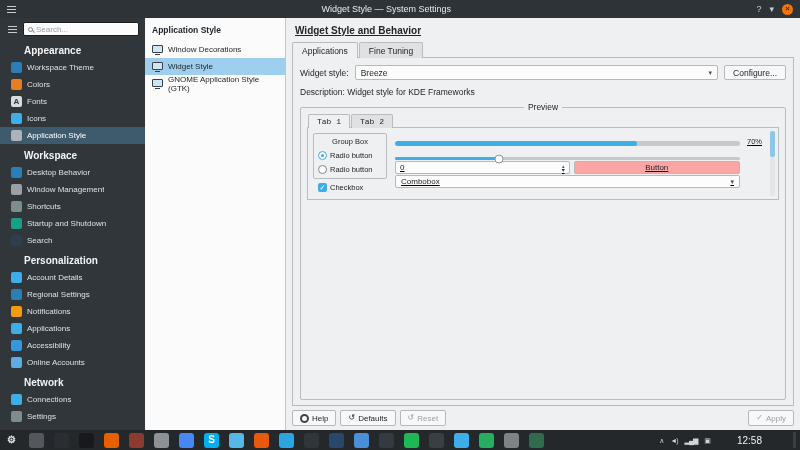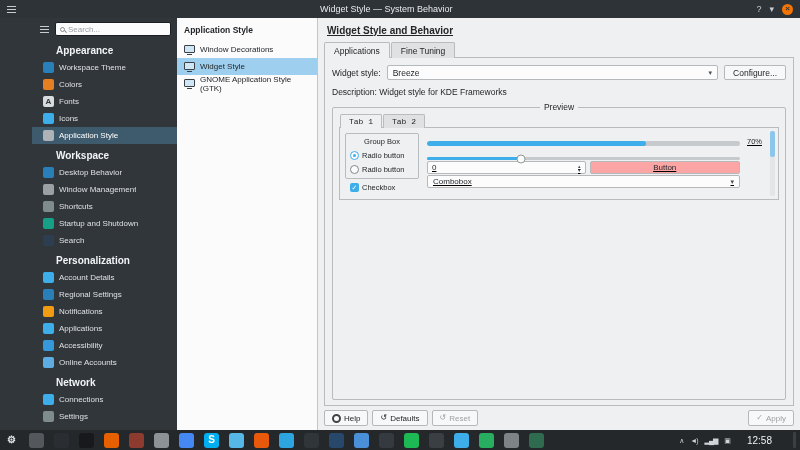--- a/index.html
+++ b/index.html
@@ -9,21 +9,21 @@
 
   
   .titlebar{position:absolute;top:0;left:0;right:0;height:18px;background:#2e3338;display:flex;align-items:center;padding:0 7px;gap:6px;}
   .burger{width:9px;height:1px;background:#c7ccd0;box-shadow:0 -3px 0 #c7ccd0,0 3px 0 #c7ccd0;flex:none;}
   .tb-title{flex:1;text-align:center;font-size:9px;color:#e8eaec;}
   .tb-btns{display:flex;align-items:center;gap:8px;}
   .tb-btn{font-size:9px;color:#c7ccd0;line-height:1;}
   .tb-btn.close{width:11px;height:11px;border-radius:50%;background:#f67400;color:#2e3338;font-size:8px;display:flex;align-items:center;justify-content:center;font-weight:bold;}
 
   
-  .window{position:absolute;top:18px;bottom:20px;left:0;right:0;display:flex;margin-left:32px;}
+  .window{position:absolute;top:18px;bottom:20px;left:0;right:0;display:flex;}
 
   
   .sidebar{width:145px;background:#31363b;flex:none;display:flex;flex-direction:column;overflow:hidden;}
   .search-row{display:flex;align-items:center;gap:6px;padding:4px 6px 3px 8px;}
   .searchbox{flex:1;height:14px;background:#fcfcfc;border:1px solid #1b1f23;border-radius:2px;display:flex;align-items:center;gap:3px;padding:0 4px;}
   .mag{width:5px;height:5px;border:1px solid #878c90;border-radius:50%;position:relative;flex:none;}
   .mag::after{content:"";position:absolute;width:3px;height:1px;background:#878c90;right:-3px;bottom:-1px;transform:rotate(45deg);}
   .searchbox input{border:0;outline:0;background:transparent;width:100%;font-size:8px;font-family:inherit;color:#444;}
   .searchbox input::placeholder{color:#9aa0a4;}
   .side-header{padding:6px 24px 3px;font-size:10px;font-weight:bold;color:#f2f4f5;}
@@ -87,33 +87,33 @@
   .fbtn{height:16px;display:flex;align-items:center;gap:3px;background:#f7f8f9;border:1px solid #b6b9bb;border-radius:2px;font-size:8px;color:#232629;padding:0 7px;font-family:inherit;}
   .fbtn.disabled{color:#9da2a6;}
   .ring{width:9px;height:9px;border-radius:50%;border:2px solid #3f444a;background:#fcfcfc;flex:none;}
   .undo,.applyic{font-size:8px;line-height:1;}
   .fspacer{flex:1;}
 
   
   .taskbar{position:absolute;left:0;right:0;bottom:0;height:20px;background:#24282b;display:flex;align-items:center;padding:0 4px;}
   .tb-apps{display:flex;align-items:center;gap:10px;}
   .tb-app{width:15px;height:15px;border-radius:3px;flex:none;display:flex;align-items:center;justify-content:center;font-size:10px;font-weight:bold;color:#fff;line-height:1;}
-  .tray{margin-left:auto;display:flex;align-items:center;gap:13px;}
+  .tray{margin-left:auto;display:flex;align-items:center;gap:23px;}
   .tray-ic{color:#cfd4d8;font-size:7px;line-height:1;letter-spacing:-1px;}
   .clock{font-size:10px;color:#eff0f1;margin:0 6px 0 4px;}
   .peek{width:3px;height:16px;background:#3a3f44;border-radius:1px;margin-left:2px;flex:none;}
 </style>
 </head>
 <body>
 
 <div class="screen">
 
   <div class="titlebar">
     <span class="burger"></span>
-    <span class="tb-title">Widget Style — System Behavior</span>
+    <span class="tb-title">Widget Style — System Settings</span>
     <span class="tb-btns">
       <span class="tb-btn">?</span>
       <span class="tb-btn">▾</span>
       <span class="tb-btn close">×</span>
     </span>
   </div>
 
   <div class="window">
 
     <aside class="sidebar">

